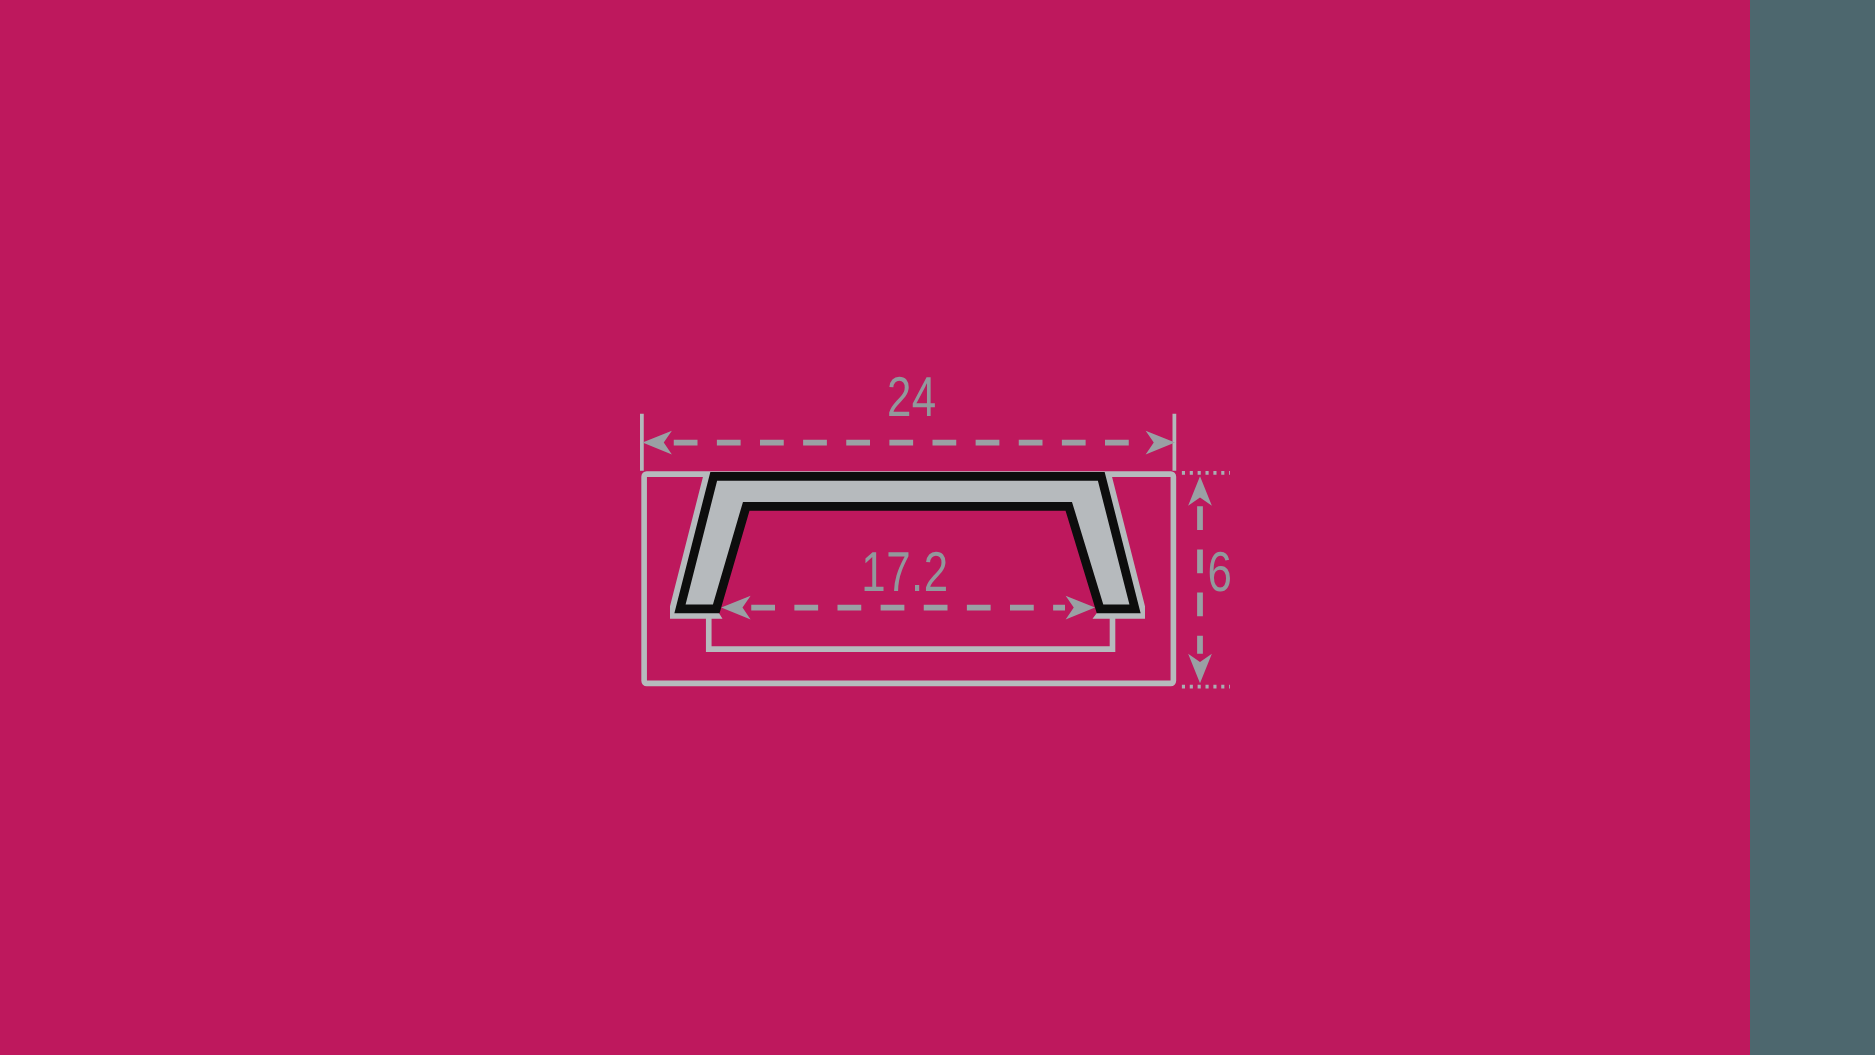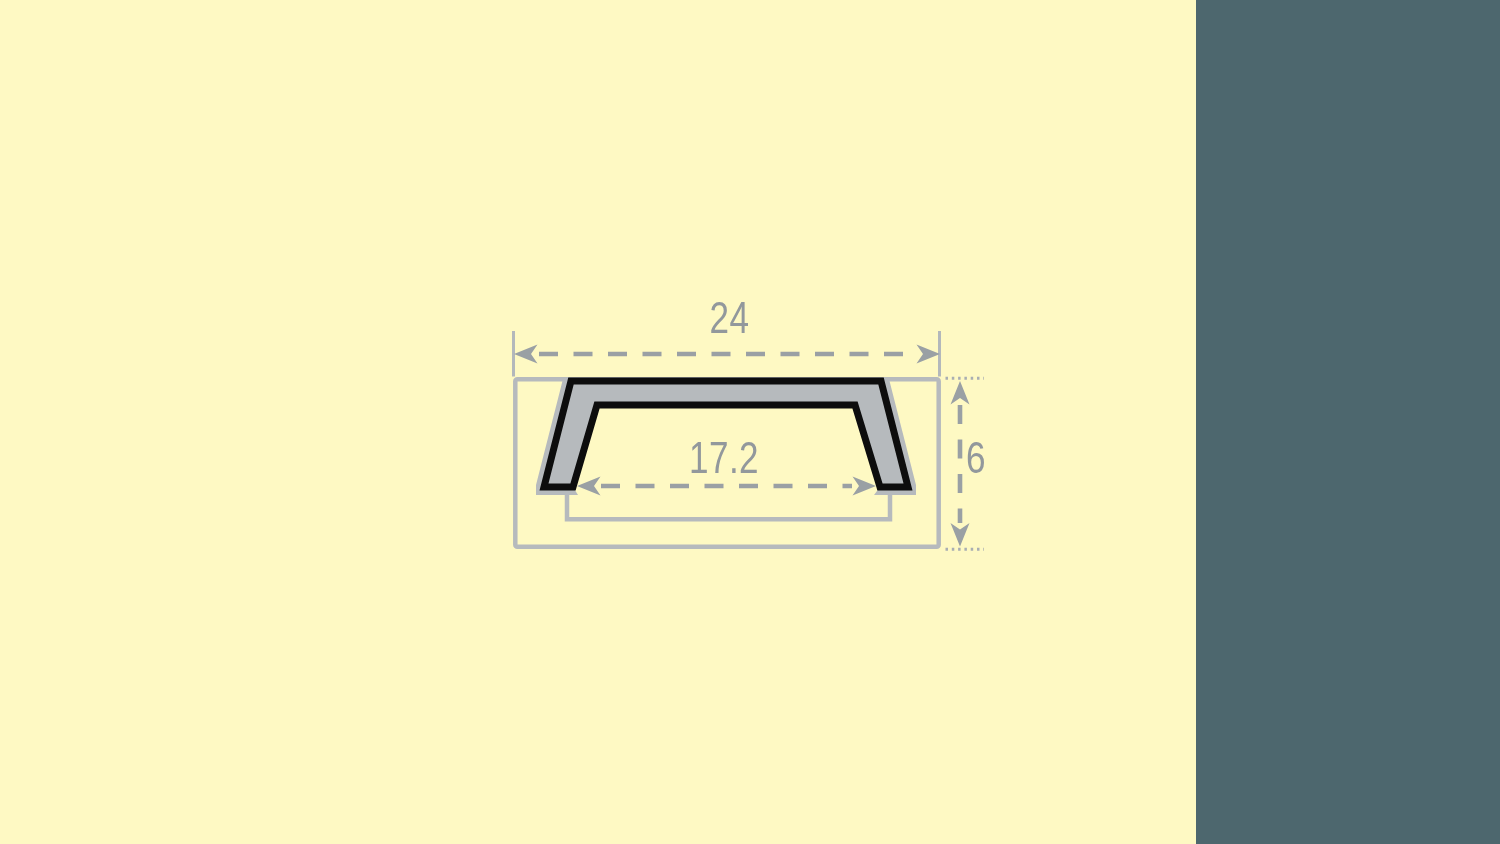--- a/index.html
+++ b/index.html
@@ -6,23 +6,23 @@
     margin: 0;
     padding: 0;
     width: 1500px;
     height: 844px;
     overflow: hidden;
     background: #4d676e;
     font-family: "Liberation Sans", sans-serif;
   }
   .canvas {
     position: relative;
-    width: 1196px;
+    width: 1400px;
     height: 844px;
-    background: #fef9c3;
+    background: #be185d;
   }
   svg { display: block; }
   .thin-outline {
     fill: none;
     stroke: #b6babd;
     stroke-width: 4.5;
   }
   .ext-line {
     fill: none;
     stroke: #b3b8bb;

